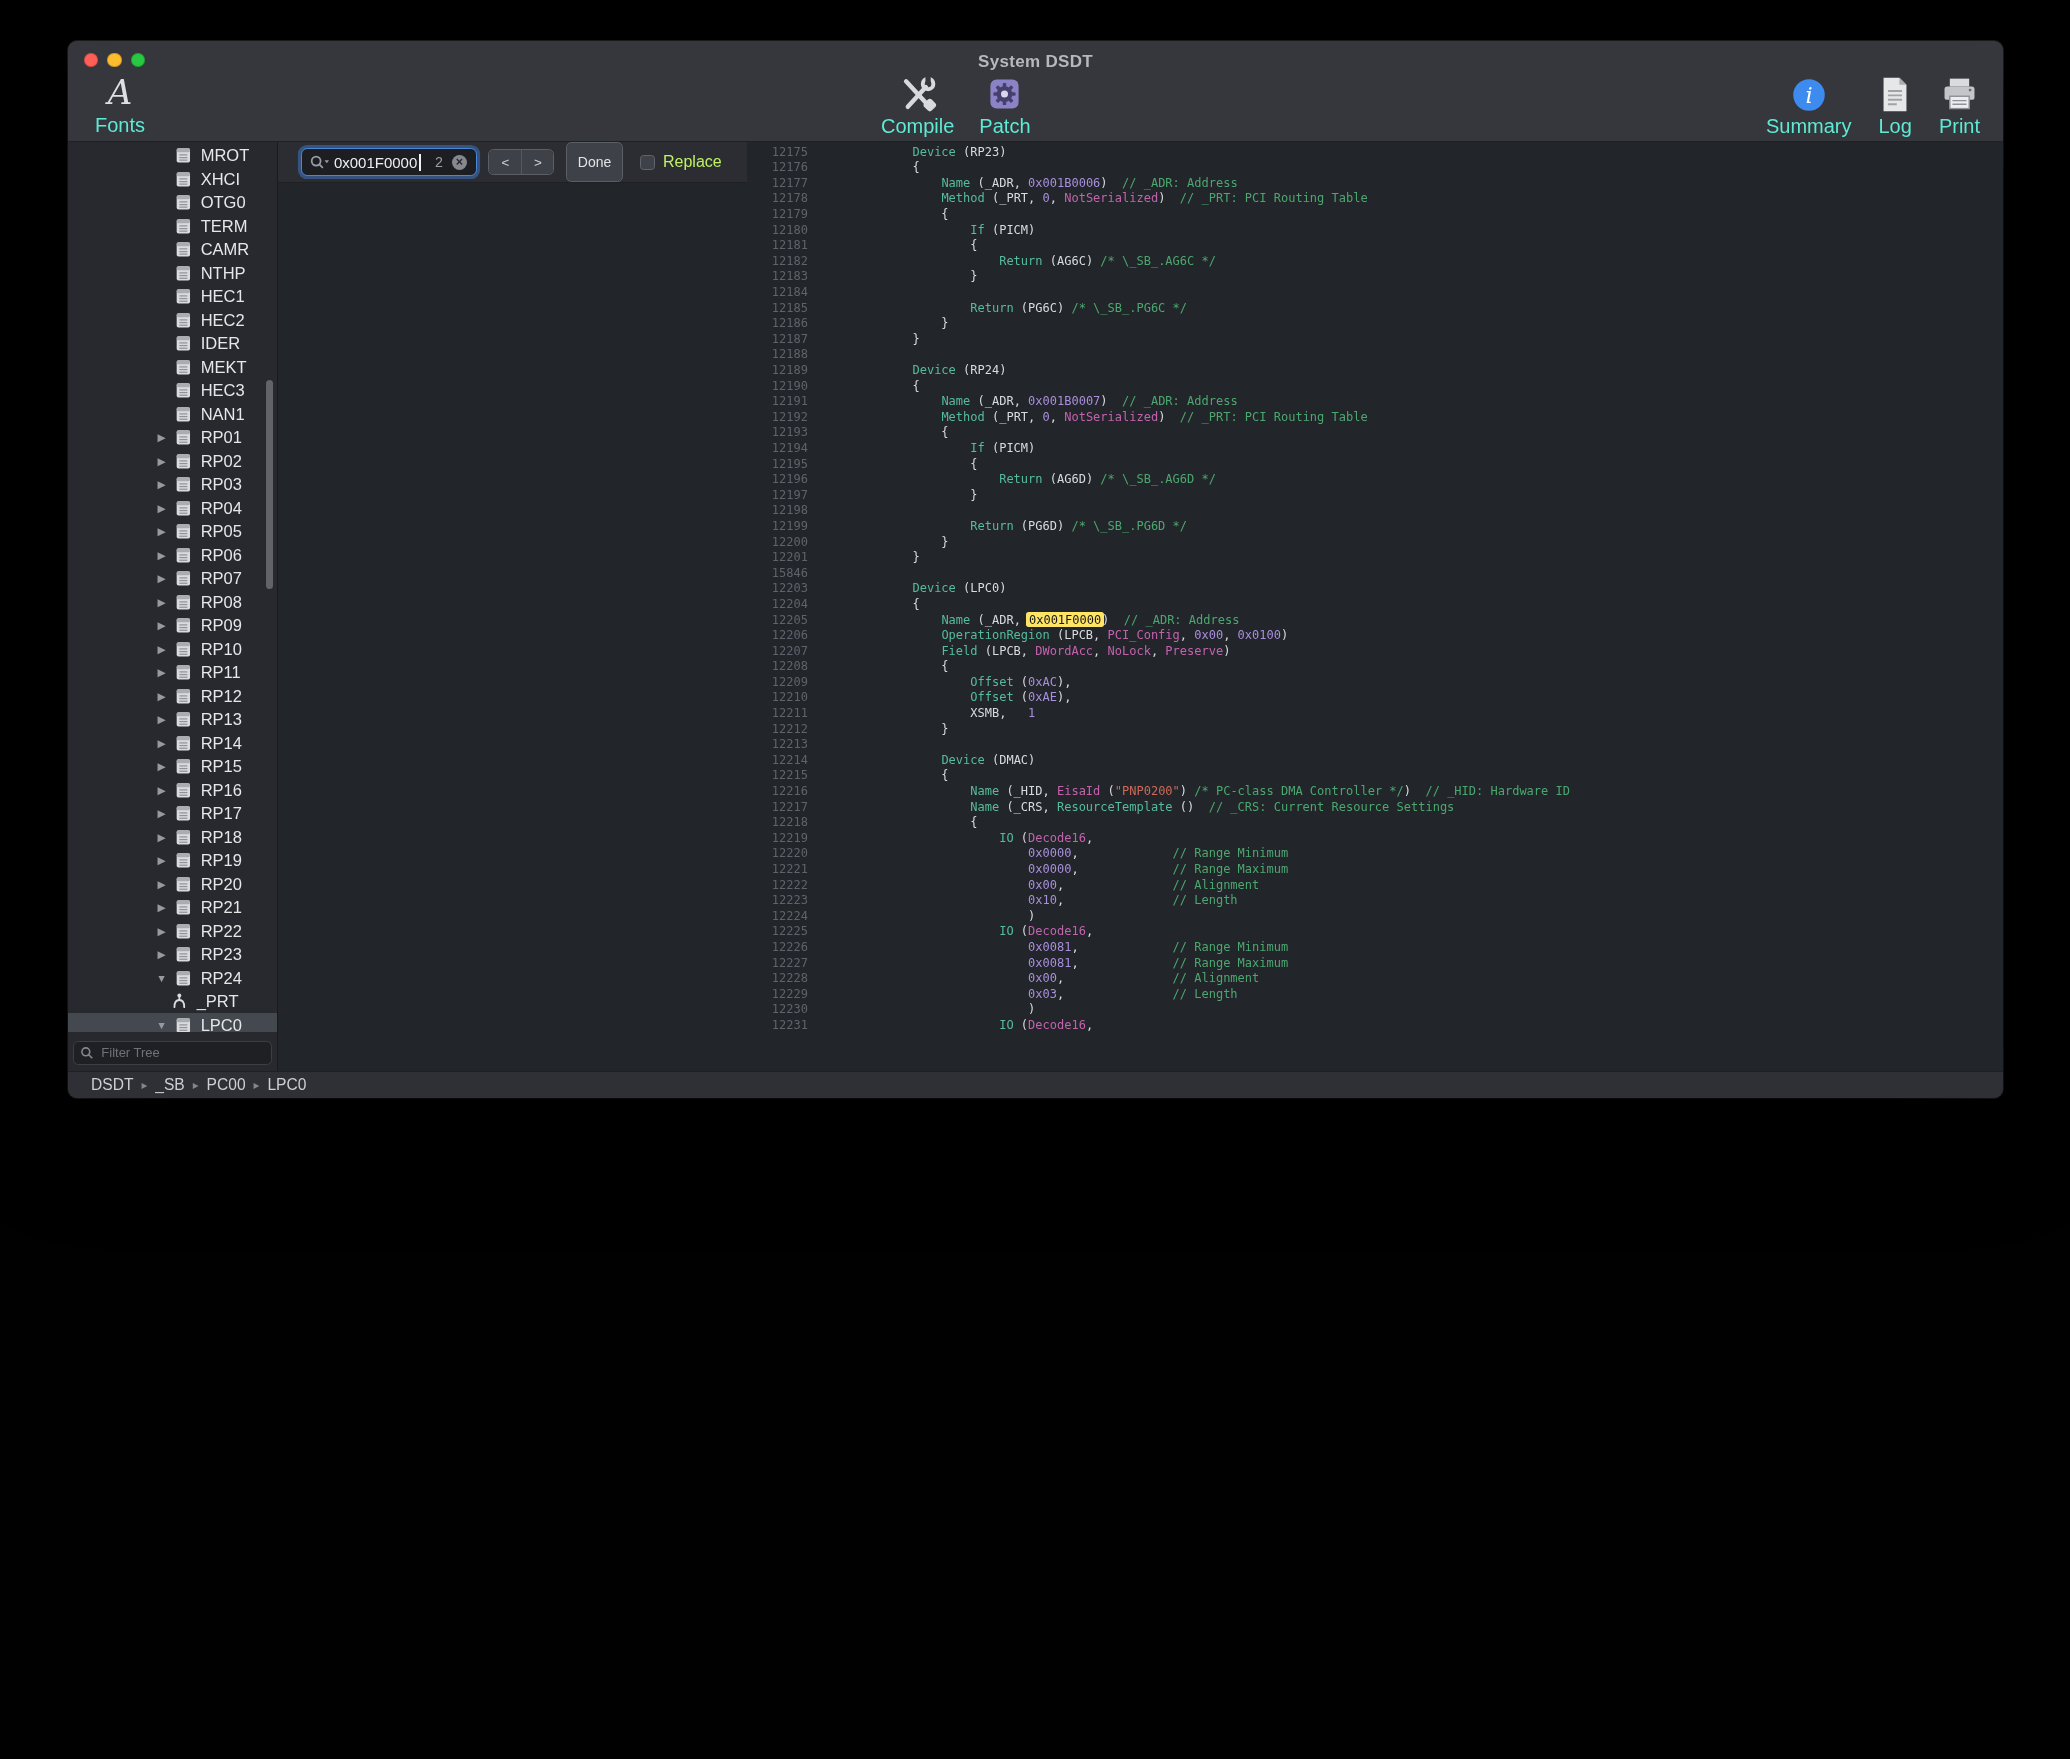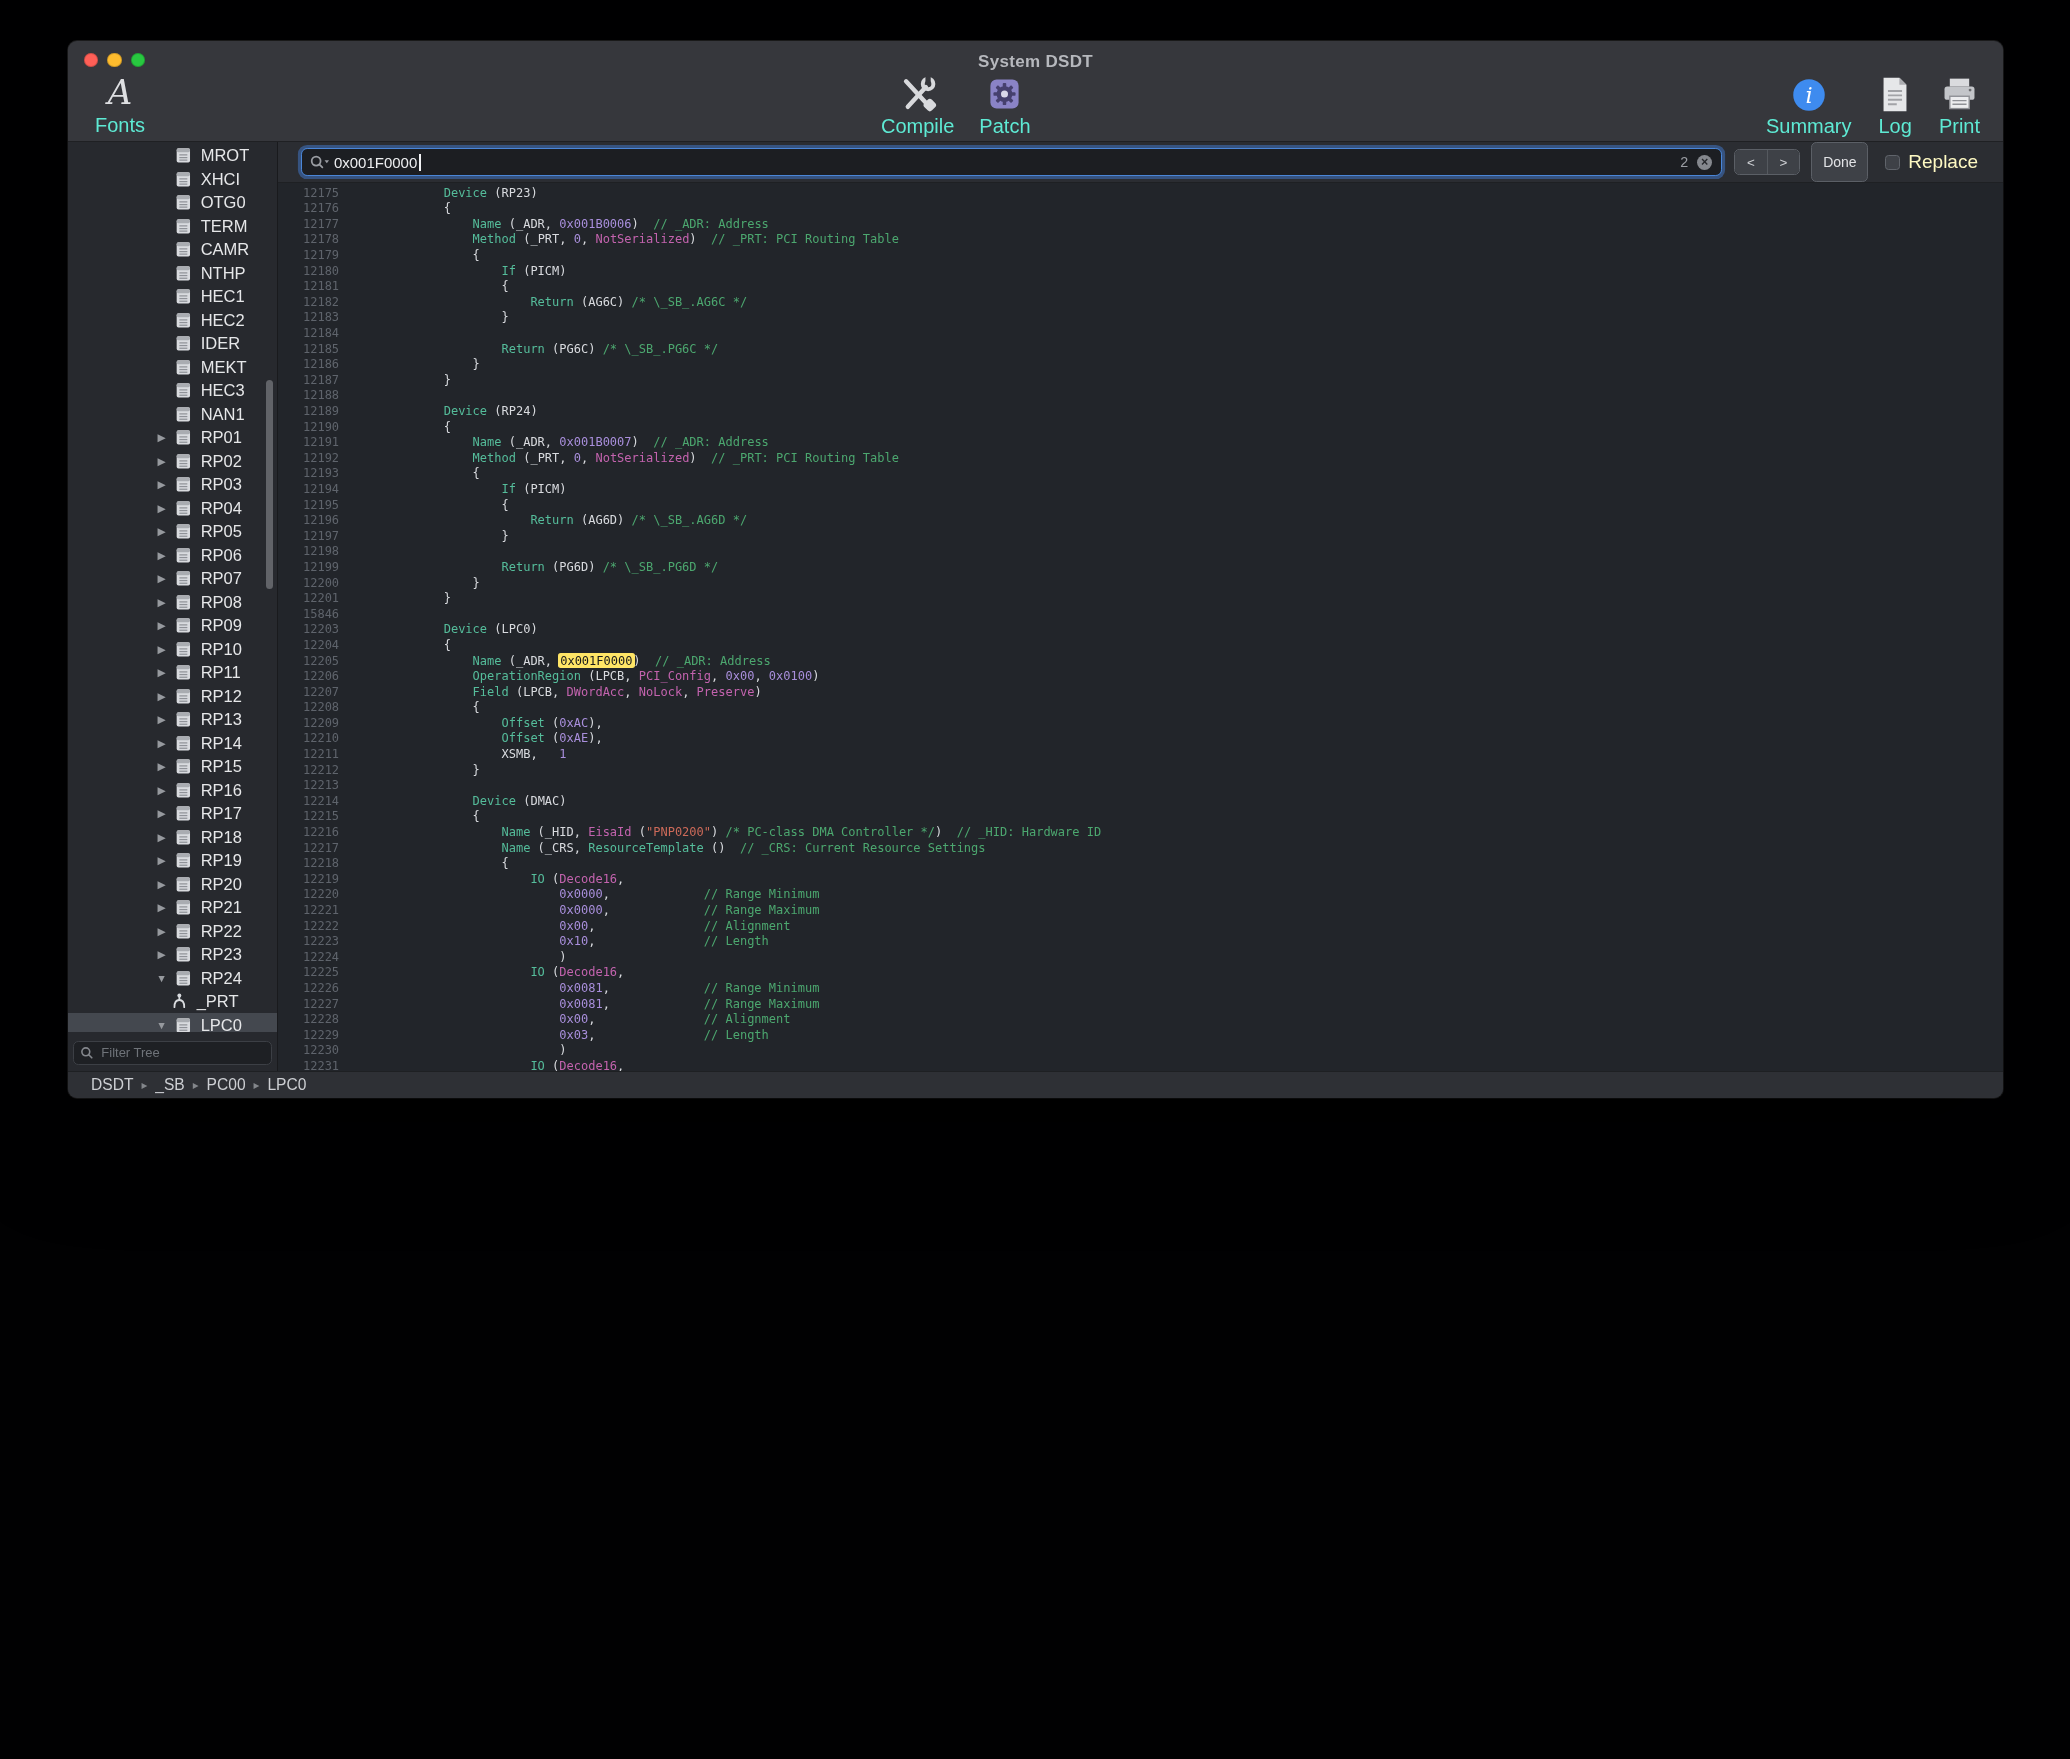--- a/index.html
+++ b/index.html
@@ -31,42 +31,42 @@
   .disclosure{width:25px;font-size:10.7px;color:#96999E;text-align:center;flex:none;line-height:23px}
   .tree-icon{width:18.7px;height:18.7px;flex:none;display:flex;align-items:center}
   .tree-label{font-size:16.5px;color:#E6E7E9;margin-left:8px;white-space:nowrap}
   .sb-scrollbar{position:absolute;right:4.5px;top:238px;width:6.2px;height:209px;border-radius:3.6px;background:rgba(168,170,175,.45)}
   .filter-wrap{position:absolute;left:5.3px;right:5.3px;bottom:6.2px;height:24px}
   .filter-input{width:100%;height:100%;background:#1E2024;border:0.9px solid #3C3F45;border-radius:5.3px;color:#E6E7E9;
                 font-size:13px;padding-left:27px;outline:none;font-family:"Liberation Sans",sans-serif}
   .filter-input::placeholder{color:#6F7379}
   .filter-glass{position:absolute;left:7.1px;top:5.3px;pointer-events:none}
   .divider{width:0.9px;background:#191A1D;flex:none}
-  .main{flex:1;position:relative;background:#22252A;display:flex;flex-direction:column;min-width:0}
+  .main{flex:1;position:relative;background:#22252A;display:flex;flex-direction:row;min-width:0}
   
   .findbar{height:41px;background:#2B2D32;border-bottom:0.9px solid #1E2023;display:flex;align-items:center;
            padding:0 25px 0 23px;gap:11.6px;flex:none}
   .find-field{flex:1;height:28px;background:#1C1E22;border:1.3px solid var(--accent,#4A86D8);border-radius:6.2px;
               box-shadow:0 0 0 3.1px rgba(66,126,214,.48);position:relative;display:flex;align-items:center;
               padding:0 55px 0 32px;min-width:0}
   .find-glass{position:absolute;left:7.1px;top:5.3px}
   .find-text{font-size:15px;color:#EDEEF0;white-space:nowrap}
   .caret{width:1.8px;height:17px;background:#F1F2F4;margin-left:1.8px;flex:none}
   .find-count{position:absolute;right:33px;font-size:14.3px;color:#9A9DA3}
   .find-clear{position:absolute;right:9px;width:15px;height:15px;border-radius:50%;background:#85888E;color:#26282C;
               font-size:10.7px;line-height:15px;text-align:center;font-weight:700}
   .find-clear::before{content:'×';font-size:12.5px;line-height:14.3px;display:block}
   .nav-group{display:flex;border:0.9px solid #5B5F66;border-radius:5.3px;overflow:hidden;flex:none}
   .nav-btn{width:32px;height:24px;background:#3E4147;color:#CFD1D5;font-size:13.4px;display:flex;align-items:center;justify-content:center}
   .nav-btn + .nav-btn{border-left:0.9px solid #55595F}
   .done-btn{min-width:57px;height:40px;background:#3E4147;border:0.9px solid #5B5F66;border-radius:5.3px;color:#E2E3E6;
             font-size:14px;display:flex;align-items:center;justify-content:center;padding:0 10.7px;flex:none}
   .replace-wrap{display:flex;align-items:center;gap:8px;margin-left:5.3px;flex:none}
   .checkbox{width:15px;height:15px;border-radius:3.6px;background:#3E4147;border:0.9px solid #60646B;flex:none}
-  .replace-label{font-size:19px;color:#fef9c3;white-space:nowrap}
+  .replace-label{font-size:16px;color:#bef264;white-space:nowrap}
   
   .editor{flex:1;overflow:hidden;padding-top:2.7px;font-family:"DejaVu Sans Mono","Liberation Mono",monospace;font-size:12px}
   .code-line{display:flex;height:15.6px;line-height:15.6px;white-space:pre}
   .lnum{width:71px;text-align:right;padding-right:9.8px;color:var(--line_number,#5F646C);flex:none}
   .lcode{padding-left:37px;white-space:pre}
   .tk-p{color:var(--plain,#D9DBDF)}
   .tk-k{color:var(--keyword,#55BD9B)}
   .tk-d{color:var(--number,#A98FDC)}
   .tk-c{color:var(--comment,#4CA76F)}
   .tk-m{color:var(--constant,#C363AE)}

